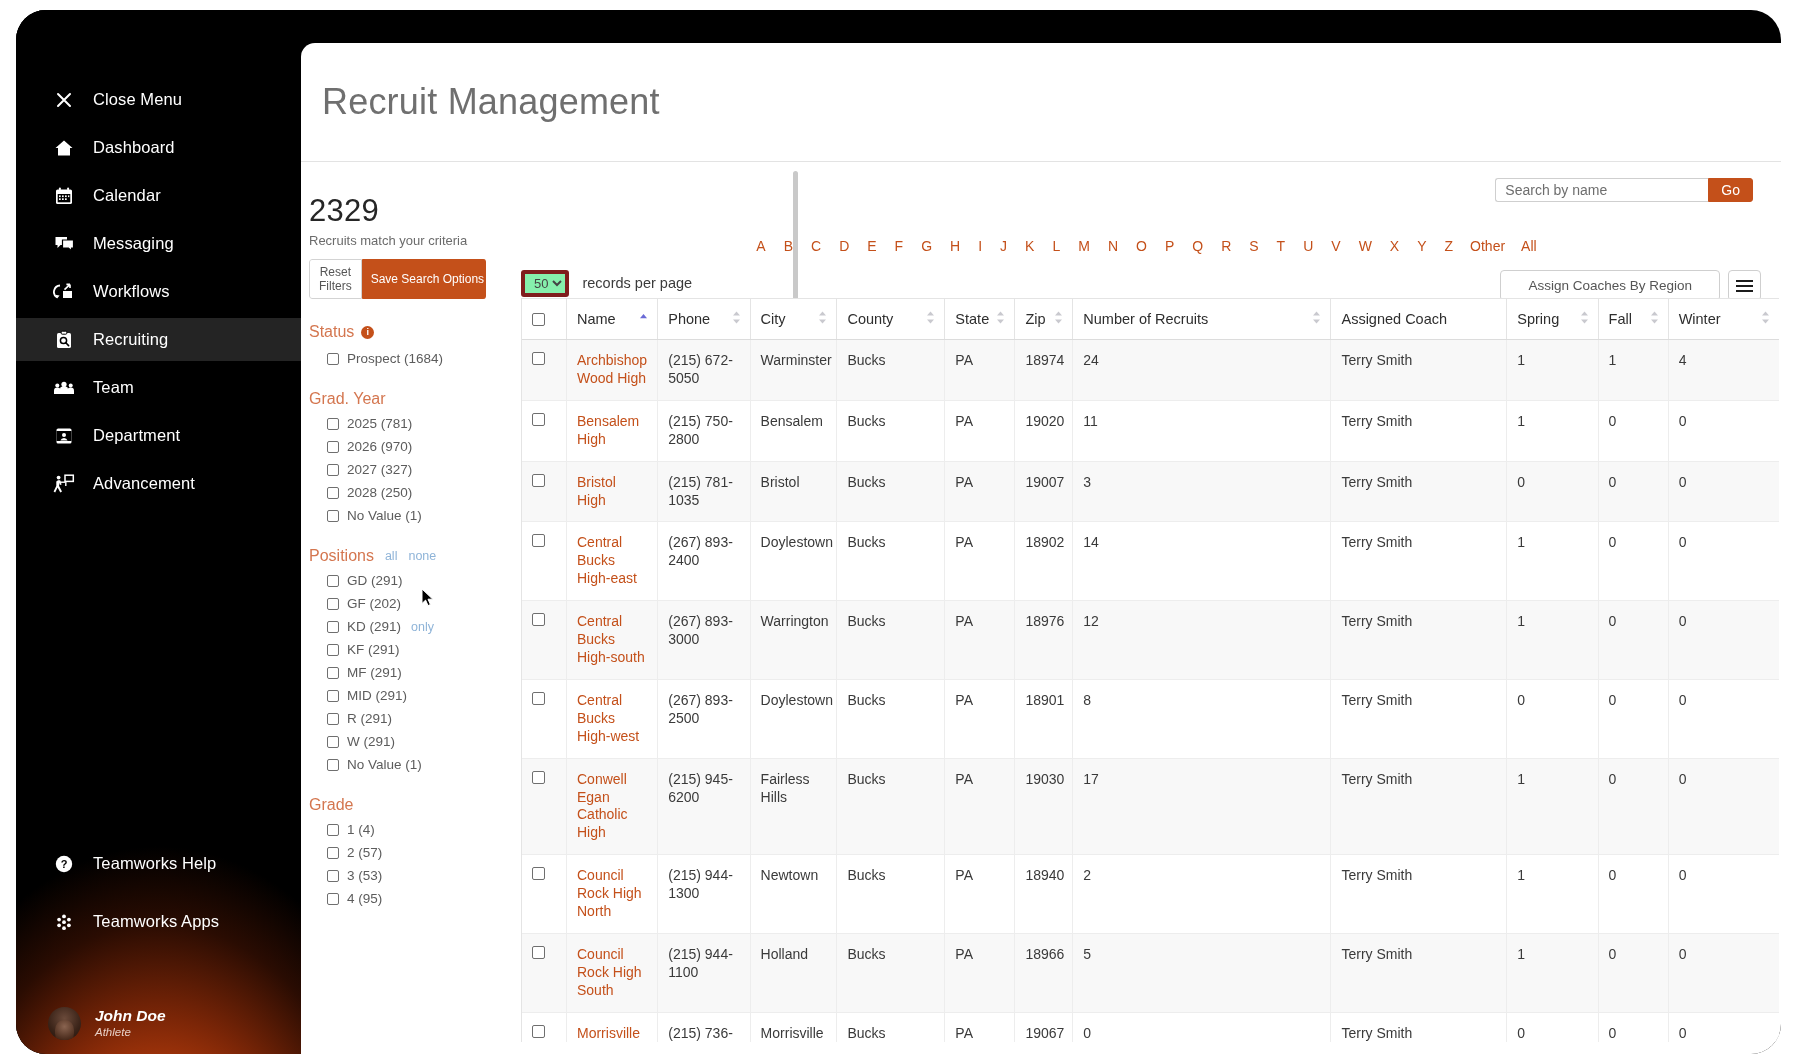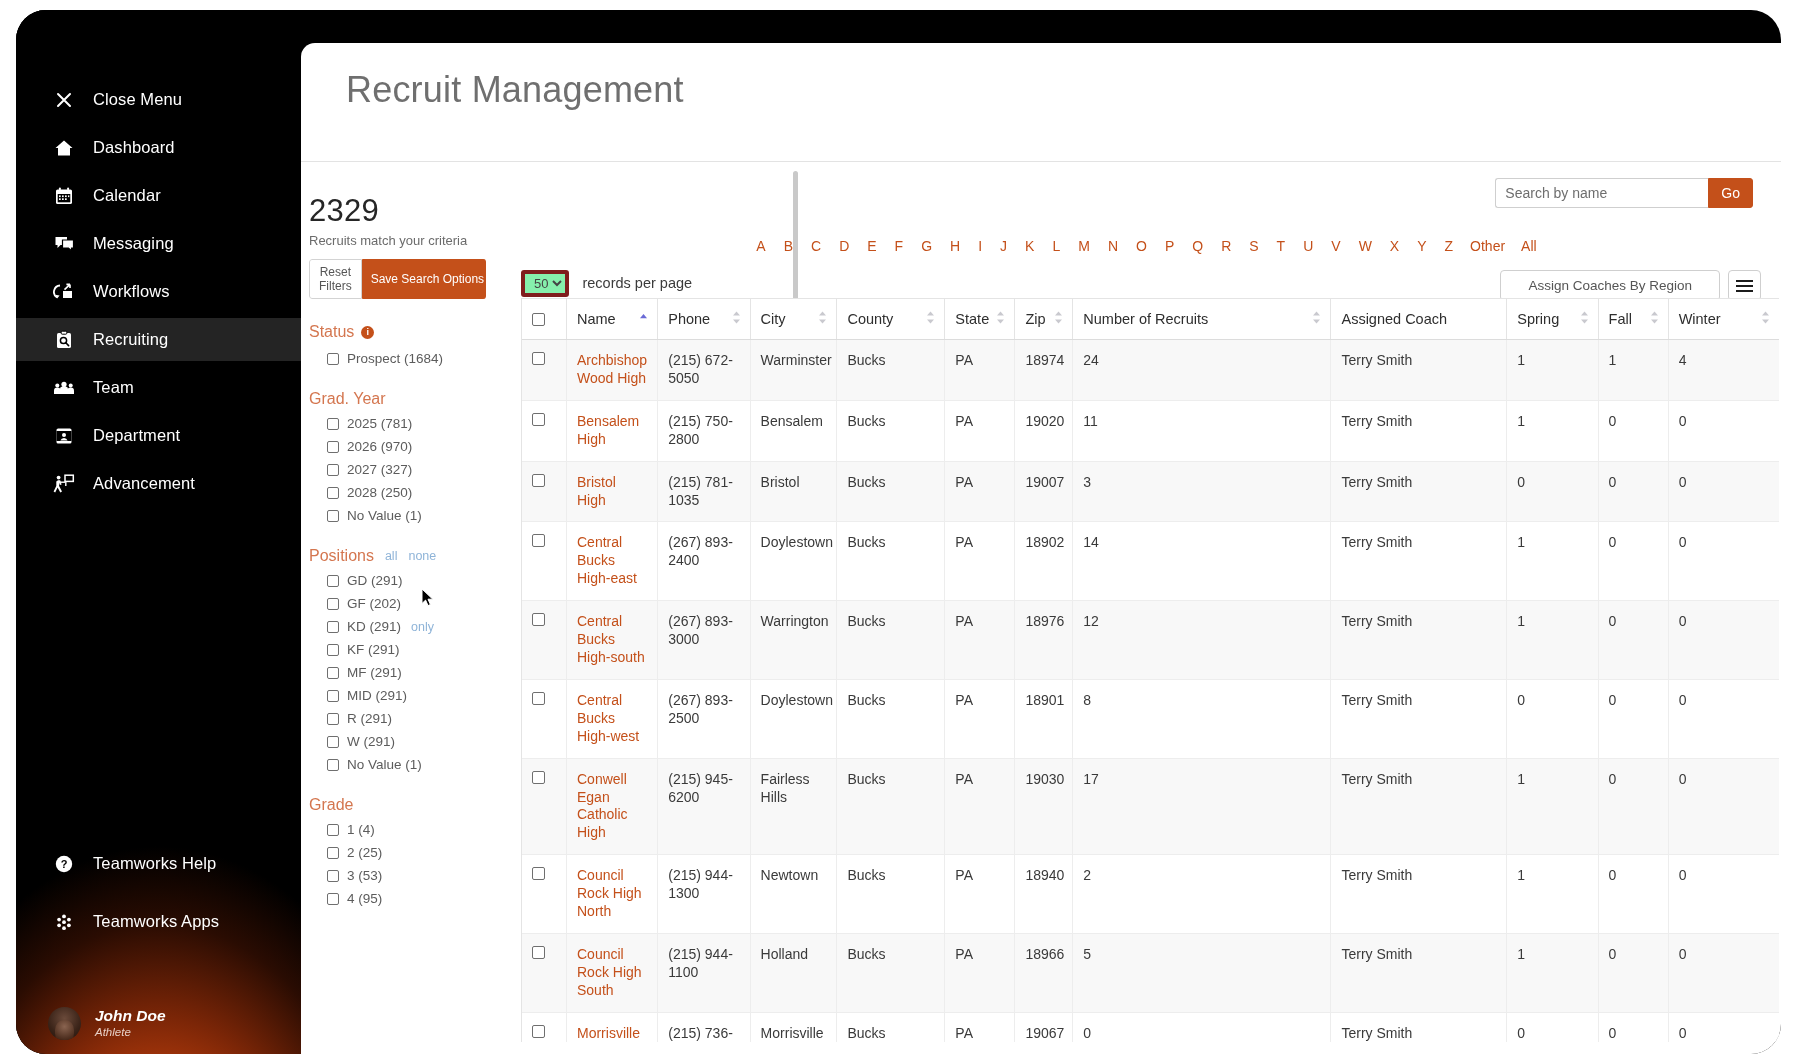--- a/index.html
+++ b/index.html
@@ -85,25 +85,24 @@
   
   .panel {
     position: absolute;
     left: 285px; top: 33px;
     width: 1480px; height: 1011px;
     background: #ffffff;
     border-top-left-radius: 14px;
     overflow: hidden;
   }
   .page-title {
-    position: absolute; left: 21px; top: 26px;
+    position: absolute; left: 21px; top: 38px;
     font-size: 36px; color: #6f6f6f; font-weight: normal;
     letter-spacing: .2px;
     filter: blur(.35px);
-    margin-left: 24px;
   }
   .title-rule {
     position: absolute; left: 0; top: 118px; width: 1480px; height: 1px;
     background: #e3e3e3;
   }
 
   
   .filters {
     position: absolute; left: 0; top: 132px;
     width: 210px; height: 892px;
@@ -151,21 +150,21 @@
 
   
   .content {
     position: absolute; left: 210px; top: 119px;
     width: 1270px; height: 892px;
   }
   .search-wrap {
     position:absolute; right: 28px; top: 16px; display:flex; align-items:stretch;
   }
   .search-input {
-    width: 213px; height: 30px;
+    width: 213px; height: 24px;
     border: 1px solid #cfcfcf; border-right:none;
     border-radius: 3px 0 0 3px;
     padding: 0 9px; font-size: 14px; color:#333;
     font-family: "Liberation Sans", sans-serif;
     outline:none; background:#fff;
   }
   .search-input::placeholder{ color:#6e6e6e; }
   .go-btn {
     background:#c4501a; color:#fff; border:1px solid #c4501a;
     border-radius: 0 3px 3px 0; font-size: 14px;
@@ -498,21 +497,21 @@
         <div class="f-group tight">
           <div class="f-head">
             <span>Grade</span>
           </div>
           <div class="f-opt">
               <span class="cbox"></span>
               <span>1 (4)</span>
             </div>
           <div class="f-opt">
               <span class="cbox"></span>
-              <span>2 (25)</span>
+              <span>2 (57)</span>
             </div>
           <div class="f-opt">
               <span class="cbox"></span>
               <span>3 (53)</span>
             </div>
           <div class="f-opt">
               <span class="cbox"></span>
               <span>4 (95)</span>
             </div>
         </div>

